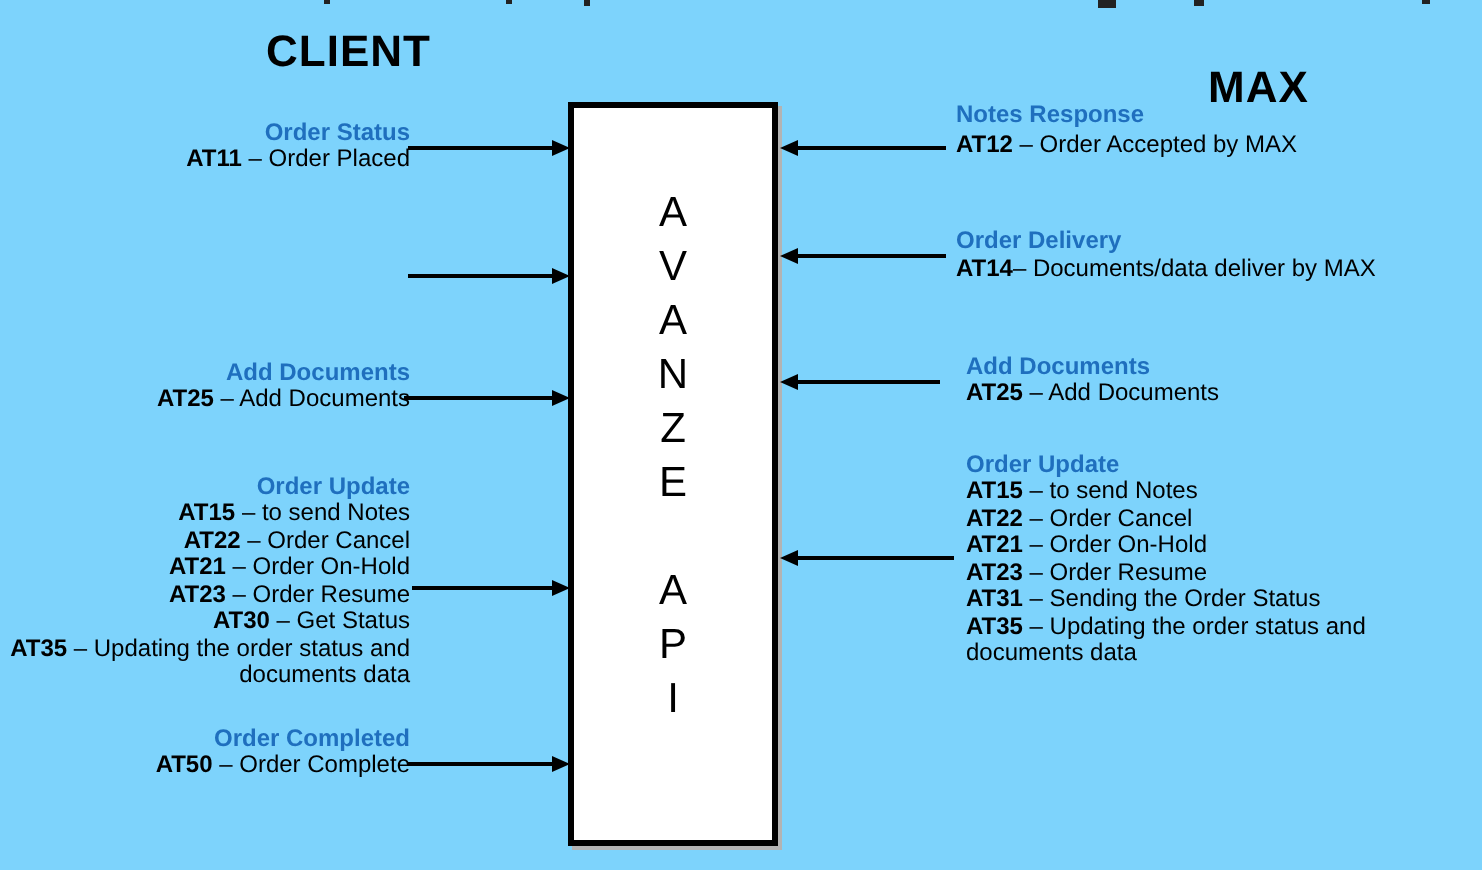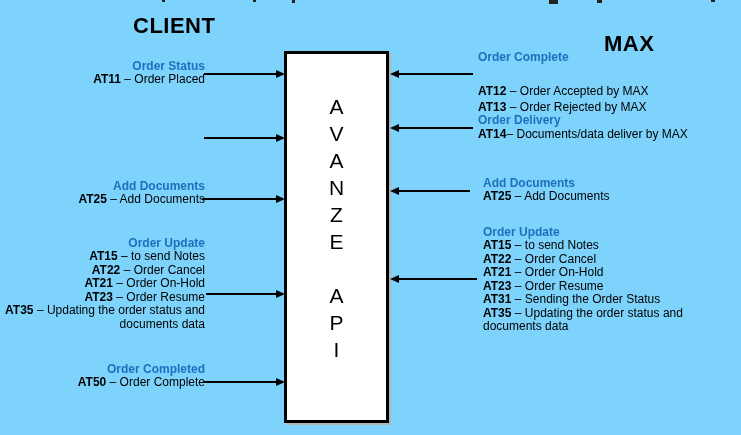--- a/index.html
+++ b/index.html
@@ -59,21 +59,21 @@
     font-weight:bold;
     color:var(--heading-color);
     line-height:14px;
     white-space:nowrap;
   }
   .section .line{
     line-height:13.5px;
     white-space:pre-line;
   }
   .section.loose .line{line-height:15.5px;}
-  .section.gap .lines{margin-top:20px;}
+  .section.gap .lines{margin-top:1px;}
   .code{font-weight:bold;}
 
   
   .arrow{
     position:absolute;
     height:1.5px;
     background:var(--arrow-color);
   }
   .arrow.head-right::after{
     content:"";
@@ -142,38 +142,38 @@
           <div class="line"><span class="code">AT25</span> – Add Documents</div>
         </div>
       </div>
       <div class="section" style="top: 236px; width: 203px;">
         <div class="heading">Order Update</div>
         <div class="lines">
           <div class="line"><span class="code">AT15</span> – to send Notes</div>
           <div class="line"><span class="code">AT22</span> – Order Cancel</div>
           <div class="line"><span class="code">AT21</span> – Order On-Hold</div>
           <div class="line"><span class="code">AT23</span> – Order Resume</div>
+          <div class="line"><span class="code">AT30</span> – Get Status</div>
           <div class="line"><span class="code">AT35</span> – Updating the order status and
 documents data</div>
         </div>
       </div>
       <div class="section" style="top: 362px; width: 186px; text-align: right;">
         <div class="heading">Order Completed</div>
         <div class="lines">
           <div class="line"><span class="code">AT50</span> – Order Complete</div>
         </div>
       </div>
     </div>
 
   <div class="column" id="max-column">
       <div class="section loose gap" style="top: 50px; left: 0px;">
-        <div class="heading">Order Complete</div>
+        <div class="heading">Notes Response</div>
         <div class="lines">
           <div class="line"><span class="code">AT12</span> – Order Accepted by MAX</div>
-          <div class="line"><span class="code">AT13</span> – Order Rejected by MAX</div>
         </div>
       </div>
       <div class="section loose" style="top: 113px; left: 0px;">
         <div class="heading">Order Delivery</div>
         <div class="lines">
           <div class="line"><span class="code">AT14</span>– Documents/data deliver by MAX</div>
         </div>
       </div>
       <div class="section" style="top: 176px; left: 5px;">
         <div class="heading">Add Documents</div>

